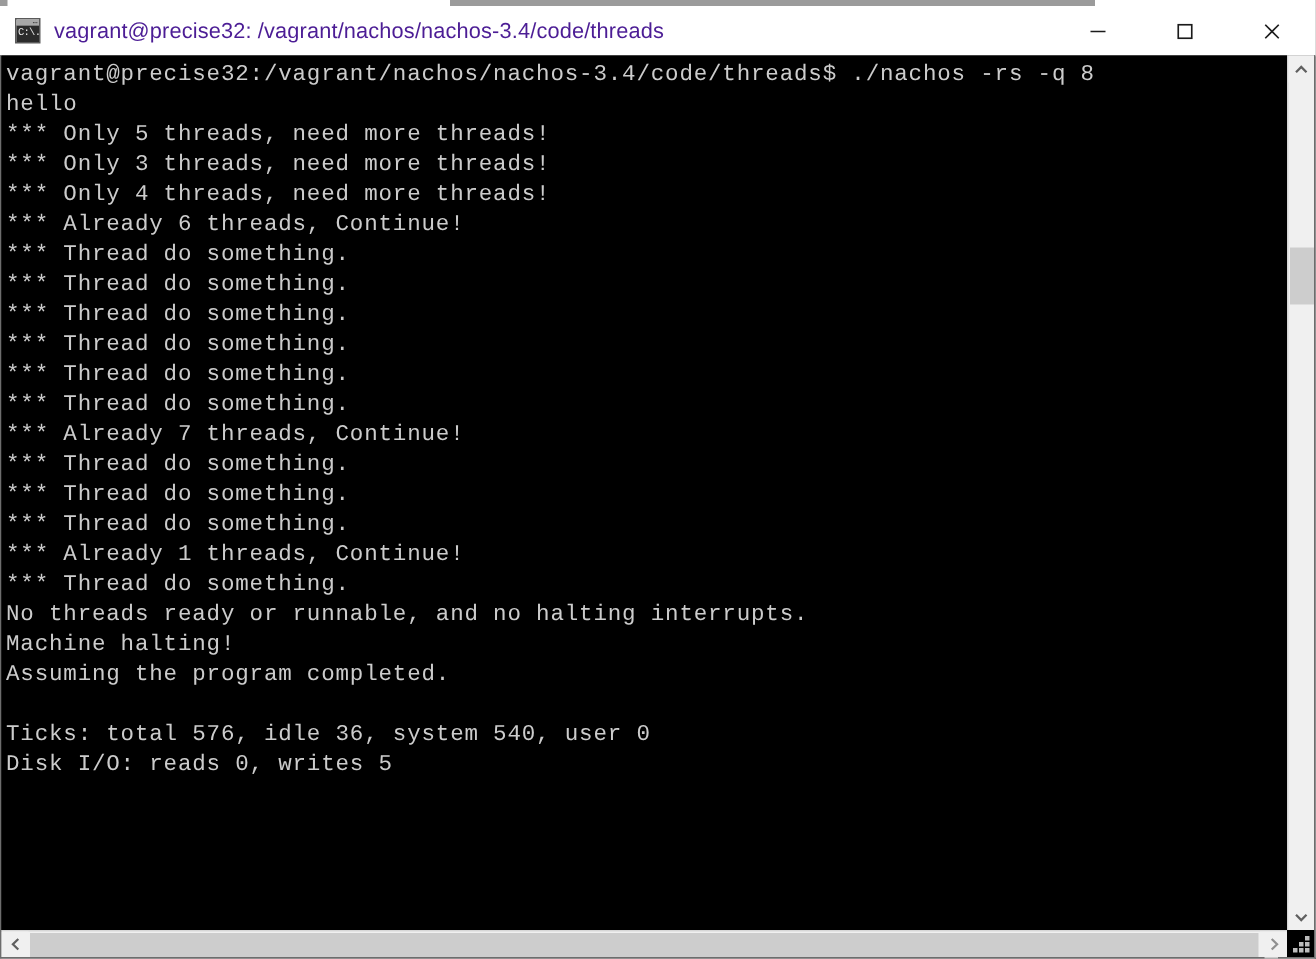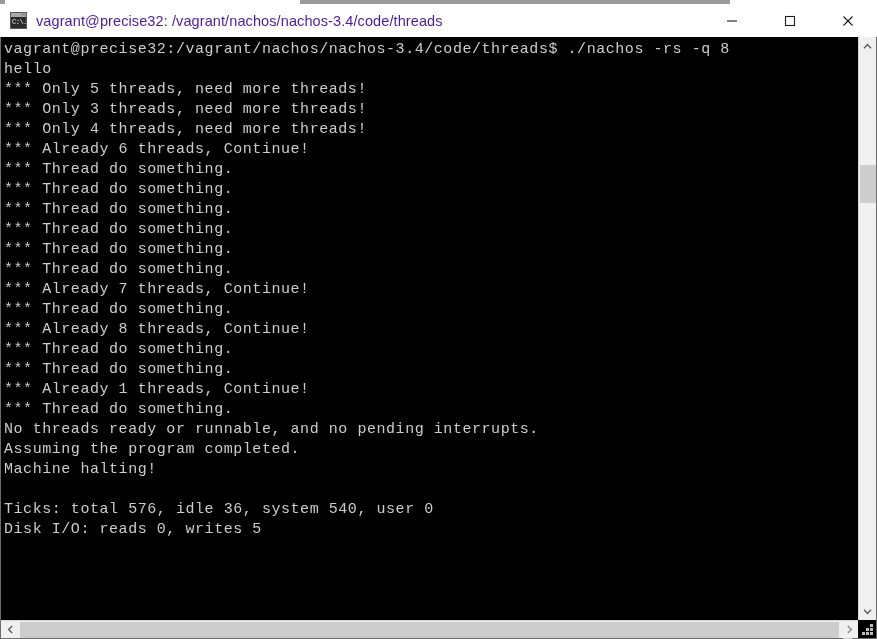--- a/index.html
+++ b/index.html
@@ -284,28 +284,27 @@
         <div class="term-line">*** Only 4 threads, need more threads!</div>
         <div class="term-line">*** Already 6 threads, Continue!</div>
         <div class="term-line">*** Thread do something.</div>
         <div class="term-line">*** Thread do something.</div>
         <div class="term-line">*** Thread do something.</div>
         <div class="term-line">*** Thread do something.</div>
         <div class="term-line">*** Thread do something.</div>
         <div class="term-line">*** Thread do something.</div>
         <div class="term-line">*** Already 7 threads, Continue!</div>
         <div class="term-line">*** Thread do something.</div>
-        <div class="term-line">*** Already 8 threads, Continue!</div>
         <div class="term-line">*** Thread do something.</div>
         <div class="term-line">*** Thread do something.</div>
         <div class="term-line">*** Already 1 threads, Continue!</div>
         <div class="term-line">*** Thread do something.</div>
-        <div class="term-line">No threads ready or runnable, and no pending interrupts.</div>
+        <div class="term-line">No threads ready or runnable, and no halting interrupts.</div>
+        <div class="term-line">Machine halting!</div>
         <div class="term-line">Assuming the program completed.</div>
-        <div class="term-line">Machine halting!</div>
         <div class="term-line"></div>
         <div class="term-line">Ticks: total 576, idle 36, system 540, user 0</div>
         <div class="term-line">Disk I/O: reads 0, writes 5</div>
       </div>
 
     <div class="cursor-block"></div>
 
     <div class="vscroll">
       <div class="vs-arrow up">
         <svg width="9" height="7" viewBox="0 0 9 7">

